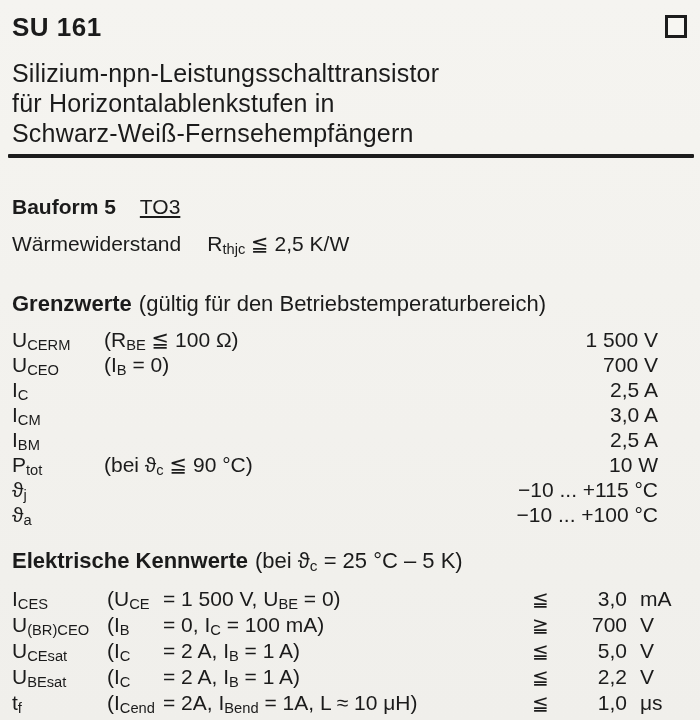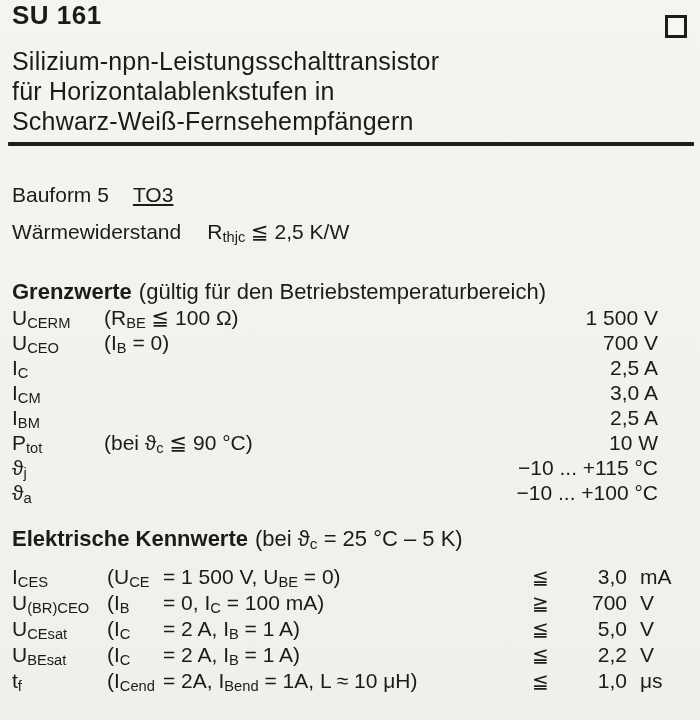--- a/index.html
+++ b/index.html
@@ -1,47 +1,47 @@
 <!DOCTYPE html>
 <html><head>
 <meta charset="utf-8">
 <style>
   html,body{margin:0;padding:0;background:#e8e7e3;}
   .sheet{
     position:relative;
     width:700px;height:720px;
     box-sizing:border-box;
-    padding:0 12px;
+    padding:12px 12px;
     background:linear-gradient(180deg,#f5f4f0 0%,#f2f1ed 60%,#f0efeb 100%);
     font-family:"Liberation Sans","DejaVu Sans",sans-serif;
     color:#1b1b1b;
     overflow:hidden;
   }
   sub{font-size:0.7em;vertical-align:-0.22em;line-height:0;letter-spacing:0;}
   .page-title{
     font-size:26px;font-weight:700;letter-spacing:0.5px;line-height:30px;
   }
   .corner-box{
     position:absolute;top:15px;right:13px;
     width:16px;height:17px;
     border:3px solid #1c1c1c;background:#f7f6f2;
   }
   .subtitle{margin-top:16px;font-size:25px;font-weight:400;line-height:30px;letter-spacing:0.2px;}
   .rule{height:4px;background:#1c1c1c;margin-top:6px;margin-left:-4px;margin-right:-6px;border-radius:1px;}
   .line-row{font-size:21px;line-height:25px;}
   .bauform{margin-top:36px;}
-  .bauform .b-label{font-weight:400;}
+  .bauform .b-label{font-weight:700;}
   .bauform .b-value{margin-left:24px;text-decoration:underline;}
   .thermal{margin-top:12px;}
   .thermal .t-expr{margin-left:26px;}
   .section-heading{margin-top:34px;font-size:22px;line-height:27px;}
   .section-heading .h-bold{font-weight:700;}
   .section-heading .h-rest{font-weight:400;margin-left:7px;}
   .k-heading{margin-top:20px;}
-  .g-table{margin-top:0;}
+  .g-table{margin-top:10px;}
   .g-row{display:flex;font-size:21px;line-height:25px;height:25px;}
   .g-label{width:92px;flex:none;}
   .g-cond{flex:1;}
   .g-value{flex:none;text-align:left;padding-right:30px;white-space:pre;}
   .k-table{margin-top:12px;}
   .k-row{display:flex;font-size:21px;line-height:26px;height:26px;}
   .k-label{width:95px;flex:none;}
   .k-cond{width:425px;flex:none;white-space:nowrap;}
   .cond-open{display:inline-block;min-width:56px;}
   .k-rel{width:30px;flex:none;font-size:20px;}

